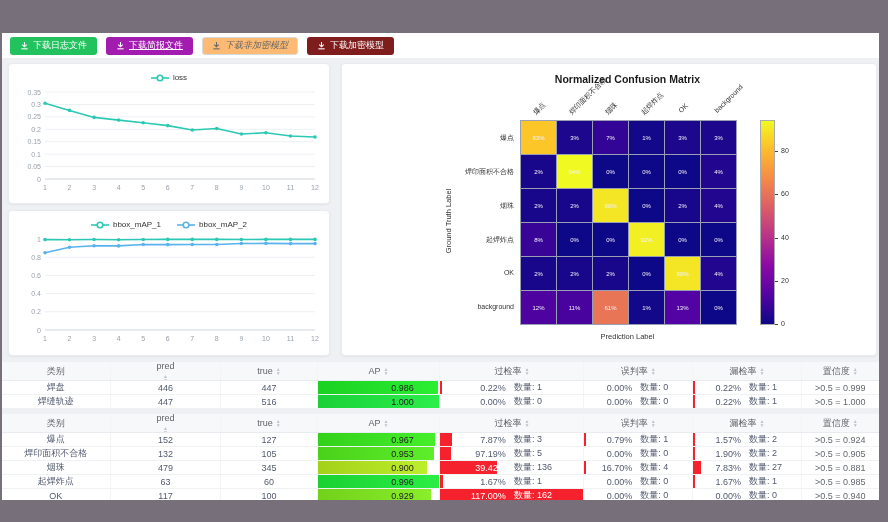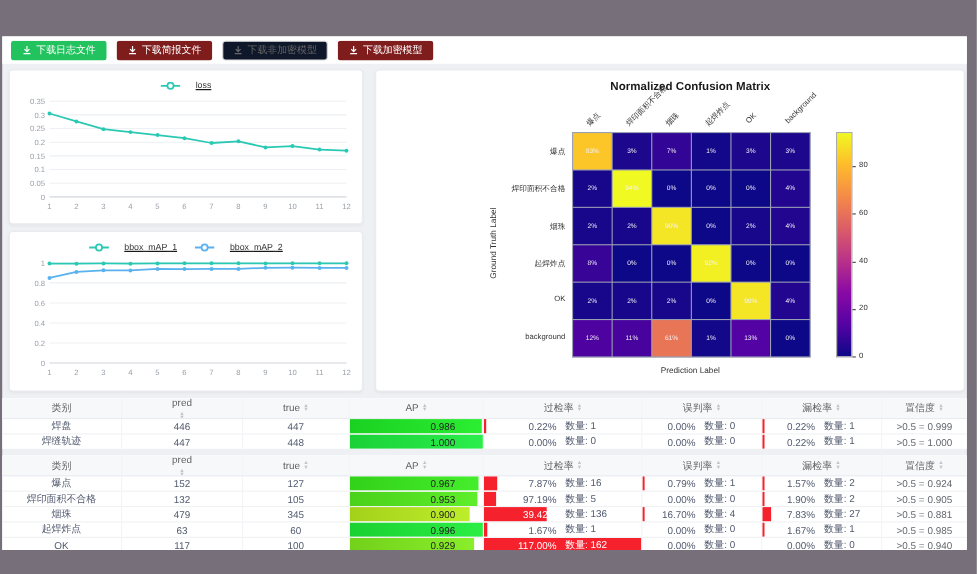--- a/index.html
+++ b/index.html
@@ -4,30 +4,30 @@
 <style>
   html,body{margin:0;padding:0;}
   body{font-family:"Liberation Sans","DejaVu Sans",sans-serif;}
   .page{position:relative;width:888px;height:522px;background:#77707b;overflow:hidden;}
   .content{position:absolute;left:2px;top:33px;width:877px;height:467px;background:#eef0f4;overflow:hidden;}
   
   .toolbar{position:absolute;left:0;top:0;width:100%;height:25px;background:#fff;display:flex;align-items:center;gap:9px;padding-left:8px;box-sizing:border-box;}
   .btn{display:inline-flex;align-items:center;gap:4px;height:18px;padding:0 9px;border-radius:3px;font-size:9px;border:1px solid transparent;cursor:pointer;white-space:nowrap;}
   .btn svg{flex:0 0 auto;}
   .btn-green{background:#22c35e;color:#fff;}
-  .btn-orange{background:#7f1d1d;color:#fff;}
-  .btn-plain{background:#0f172a;color:#666;border-color:#d9d9d9;}
+  .btn-orange{background:#a21caf;color:#fff;text-decoration:underline;}
+  .btn-plain{background:#fdba74;color:#666;border-color:#d9d9d9;font-style:italic;}
   .btn-gray{background:#7f1d1d;color:#fff;}
   
   .panel{position:absolute;background:#fff;border:1px solid #e9ebf0;border-radius:4px;box-shadow:0 1px 3px rgba(0,0,0,.05);box-sizing:border-box;}
   .panel-loss{left:6px;top:30px;width:322px;height:141px;padding:5px 8px;}
   .panel-map{left:6px;top:177px;width:322px;height:146px;padding:5px 8px;}
   .panel-matrix{left:339px;top:30px;width:536px;height:293px;}
   .legend{display:flex;justify-content:center;gap:16px;height:17px;align-items:center;}
-  .legend-item{display:inline-flex;align-items:center;gap:14px;cursor:pointer;text-decoration:underline;}
+  .legend-item{display:inline-flex;align-items:center;gap:4px;cursor:pointer;}
   .legend-label{font-size:8px;color:#333;}
   .tick{font-size:7px;fill:#9aa1aa;}
   
   .cm-title{position:absolute;left:178px;top:9px;width:215px;text-align:center;font-size:10.5px;font-weight:bold;color:#1a1a1a;}
   .cm-xlabel{position:absolute;left:178px;top:268px;width:215px;text-align:center;font-size:7.5px;color:#333;}
   .cm-ylabel{position:absolute;left:106px;top:157px;transform:translate(-50%,-50%) rotate(-90deg);white-space:nowrap;font-size:7.5px;color:#333;}
   .cm-grid{position:absolute;left:178px;top:56px;width:215px;height:203px;display:grid;grid-template-columns:repeat(6,35px);grid-template-rows:repeat(6,33px);gap:1px;background:#9aa0b4;border:1px solid #9aa0b4;}
   .cm-cell{display:flex;align-items:center;justify-content:center;font-size:6px;color:#f4f2f6;}
   .cm-rowlabel{position:absolute;left:0;width:172px;text-align:right;font-size:7px;color:#333;white-space:nowrap;}
   .cm-collabel{position:absolute;font-size:7px;color:#333;white-space:nowrap;transform:rotate(-45deg);transform-origin:left bottom;}
@@ -364,21 +364,21 @@
             <div class="tc c6">
               <div class="rate-bar" style="width: 0.22%; min-width: 1.5px;"></div>
               <span class="rate-pct">0.22%</span>
               <span class="rate-cnt">数量: 1</span>
             </div>
             <div class="tc c7 conf">&gt;0.5 = 0.999</div>
           </div>
           <div class="trow">
             <div class="tc c0">焊缝轨迹</div>
             <div class="tc c1">447</div>
-            <div class="tc c2">448</div>
+            <div class="tc c2">516</div>
             <div class="tc c3">
               <div class="ap-bar" style="width: 100%; background: linear-gradient(90deg, rgb(26, 209, 56), rgb(43, 238, 75));"></div>
               <span class="ap-text">1.000</span>
             </div>
             <div class="tc c4">
               <span class="rate-pct">0.00%</span>
               <span class="rate-cnt">数量: 0</span>
             </div>
             <div class="tc c5">
               <span class="rate-pct">0.00%</span>
@@ -451,21 +451,21 @@
             <div class="tc c0">爆点</div>
             <div class="tc c1">152</div>
             <div class="tc c2">127</div>
             <div class="tc c3">
               <div class="ap-bar" style="width: 96.7%; background: linear-gradient(90deg, rgb(51, 209, 26), rgb(69, 238, 43));"></div>
               <span class="ap-text">0.967</span>
             </div>
             <div class="tc c4">
               <div class="rate-bar" style="width: 7.87%; min-width: 1.5px;"></div>
               <span class="rate-pct">7.87%</span>
-              <span class="rate-cnt">数量: 16</span>
+              <span class="rate-cnt">数量: 3</span>
             </div>
             <div class="tc c5">
               <div class="rate-bar" style="width: 0.79%; min-width: 1.5px;"></div>
               <span class="rate-pct">0.79%</span>
               <span class="rate-cnt">数量: 1</span>
             </div>
             <div class="tc c6">
               <div class="rate-bar" style="width: 1.57%; min-width: 1.5px;"></div>
               <span class="rate-pct">1.57%</span>
               <span class="rate-cnt">数量: 2</span>

